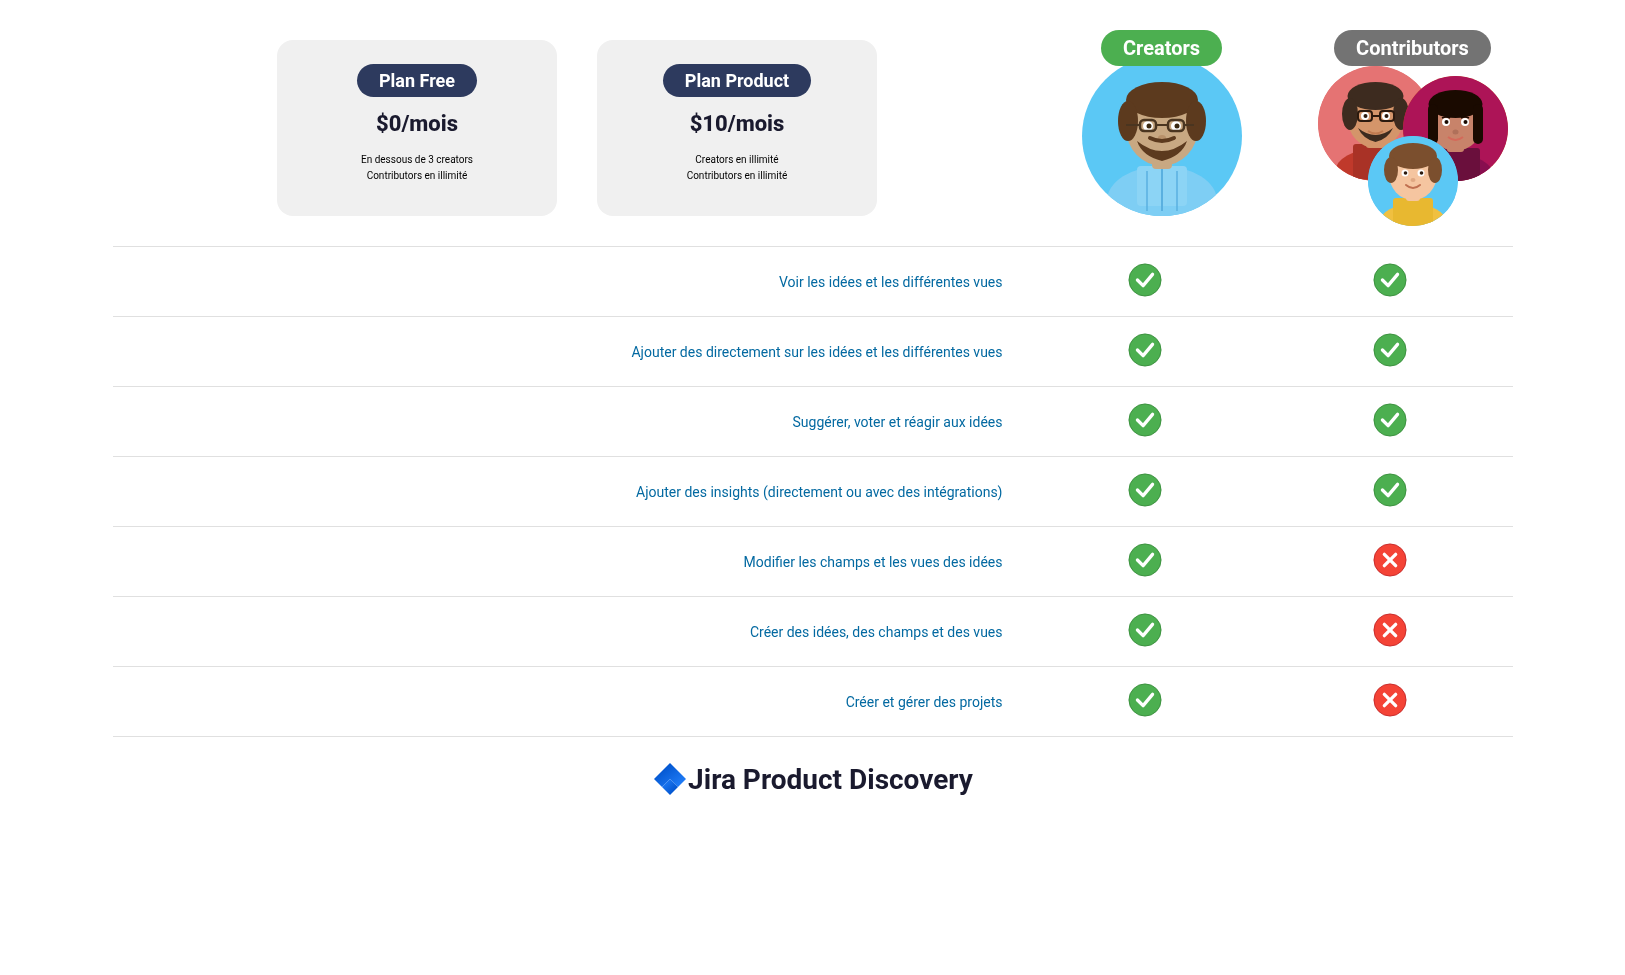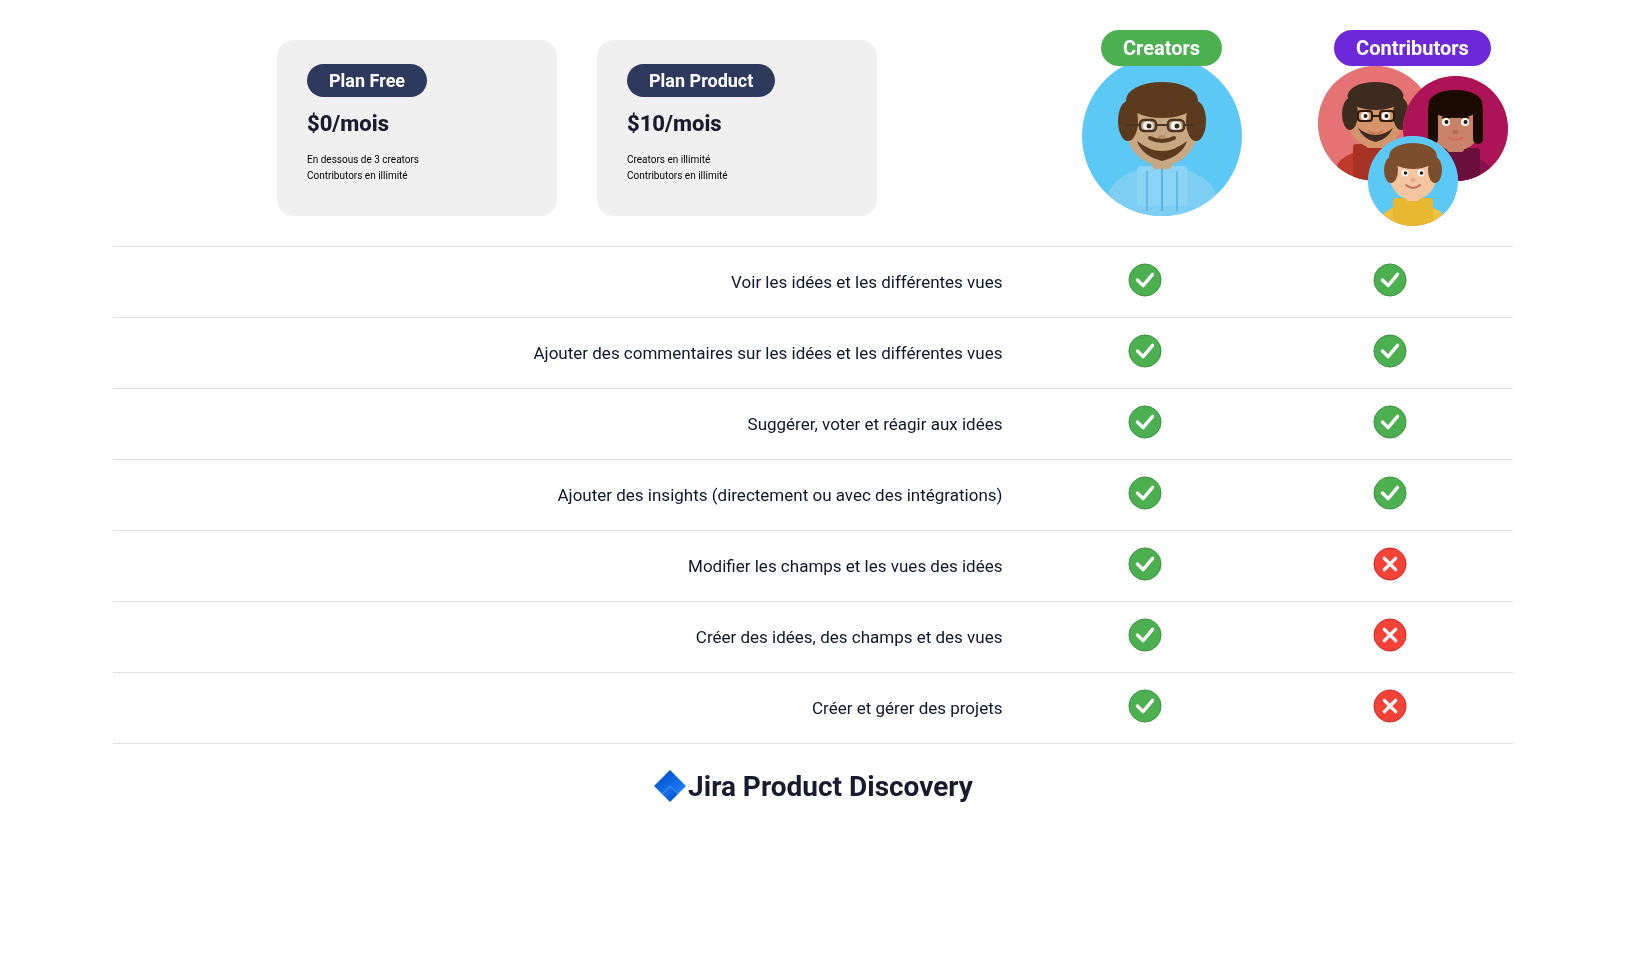--- a/index.html
+++ b/index.html
@@ -31,20 +31,21 @@
       justify-content: center;
       align-items: flex-start;
       padding-top: 10px;
     }
 
     .plan-card {
       background: #f0f0f0;
       border-radius: 16px;
       padding: 24px 30px 32px 30px;
       min-width: 280px;
+      text-align: center;
     }
 
     .plan-badge {
       display: inline-block;
       background: #2d3a5e;
       color: #ffffff;
       font-weight: 700;
       font-size: 18px;
       border-radius: 20px;
       padding: 6px 22px;
@@ -84,21 +85,21 @@
       font-weight: 700;
       font-size: 20px;
       border-radius: 20px;
       padding: 6px 22px;
       margin-bottom: -10px;
       z-index: 2;
       position: relative;
     }
 
     .avatar-label-contributors {
-      background: #6d28d9;
+      background: #737373;
       color: white;
       font-weight: 700;
       font-size: 20px;
       border-radius: 20px;
       padding: 6px 22px;
       margin-bottom: -10px;
       z-index: 2;
       position: relative;
     }
 
@@ -163,22 +164,22 @@
     .features-table tr {
       border-bottom: 1px solid #e0e0e0;
     }
 
     .features-table tr:first-child {
       border-top: 1px solid #e0e0e0;
     }
 
     .features-table td {
       padding: 16px 20px;
-      font-size: 17px;
-      color: #0f172a;
+      font-size: 14px;
+      color: #0369a1;
     }
 
     .feature-name {
       text-align: right;
       padding-right: 40px;
       width: 65%;
     }
 
     .feature-check {
       text-align: center;
@@ -387,21 +388,21 @@
         <td class="feature-check"><svg class="icon-check" viewBox="0 0 36 36" xmlns="http://www.w3.org/2000/svg">
       <circle cx="18" cy="18" r="17" fill="#4caf50" stroke="#388e3c" stroke-width="1"></circle>
       <path d="M10 18 L16 24 L26 12" stroke="white" stroke-width="3.5" fill="none" stroke-linecap="round" stroke-linejoin="round"></path>
     </svg></td>
         <td class="feature-check"><svg class="icon-check" viewBox="0 0 36 36" xmlns="http://www.w3.org/2000/svg">
       <circle cx="18" cy="18" r="17" fill="#4caf50" stroke="#388e3c" stroke-width="1"></circle>
       <path d="M10 18 L16 24 L26 12" stroke="white" stroke-width="3.5" fill="none" stroke-linecap="round" stroke-linejoin="round"></path>
     </svg></td>
       </tr>
       <tr>
-        <td class="feature-name">Ajouter des commentaires sur les idées et les différentes vues</td>
+        <td class="feature-name">Ajouter des directement sur les idées et les différentes vues</td>
         <td class="feature-check"><svg class="icon-check" viewBox="0 0 36 36" xmlns="http://www.w3.org/2000/svg">
       <circle cx="18" cy="18" r="17" fill="#4caf50" stroke="#388e3c" stroke-width="1"></circle>
       <path d="M10 18 L16 24 L26 12" stroke="white" stroke-width="3.5" fill="none" stroke-linecap="round" stroke-linejoin="round"></path>
     </svg></td>
         <td class="feature-check"><svg class="icon-check" viewBox="0 0 36 36" xmlns="http://www.w3.org/2000/svg">
       <circle cx="18" cy="18" r="17" fill="#4caf50" stroke="#388e3c" stroke-width="1"></circle>
       <path d="M10 18 L16 24 L26 12" stroke="white" stroke-width="3.5" fill="none" stroke-linecap="round" stroke-linejoin="round"></path>
     </svg></td>
       </tr>
       <tr>

